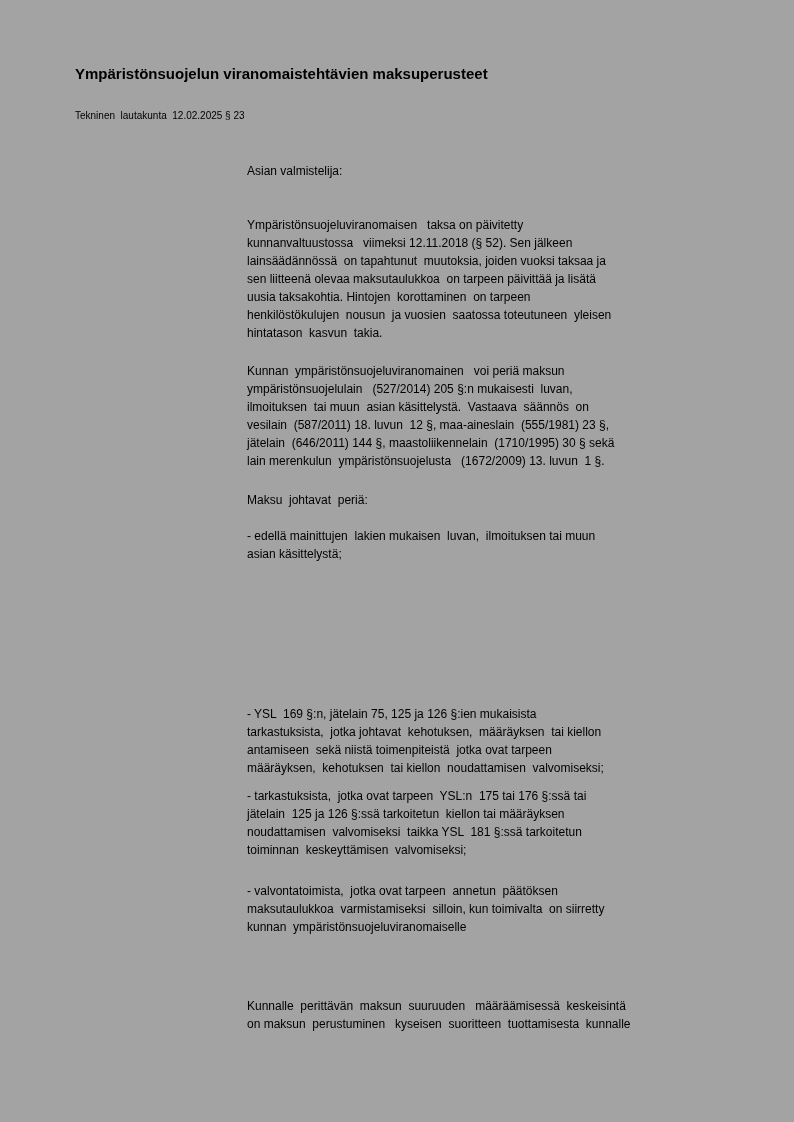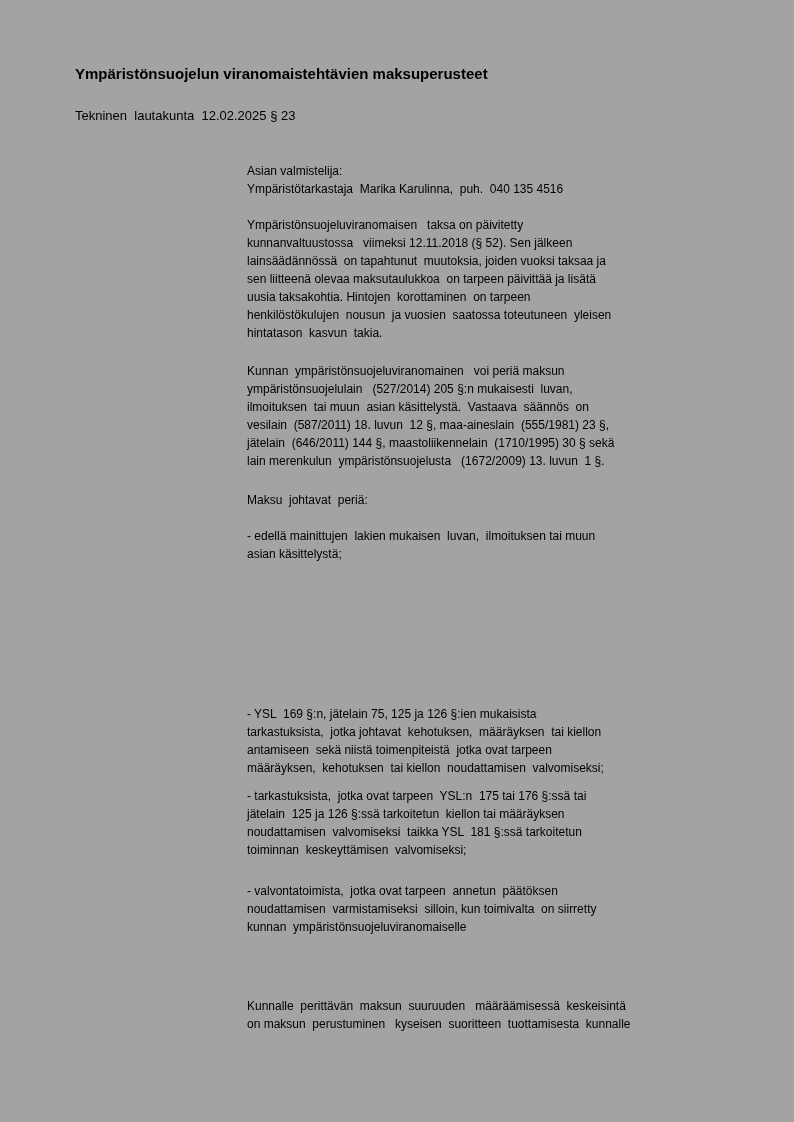--- a/index.html
+++ b/index.html
@@ -23,21 +23,21 @@
     margin: 0;
     font-size: 15px;
     font-weight: bold;
     line-height: 19px;
     white-space: pre-wrap;
   }
   .committee-line {
     position: absolute;
     left: 75px;
     top: 107px;
-    font-size: 13px;
+    font-size: 10px;
     line-height: 18px;
     white-space: pre-wrap;
   }
   .body-block {
     position: absolute;
     left: 247px;
     width: 482px;
     font-size: 12px;
     line-height: 18px;
     white-space: pre-wrap;
@@ -47,21 +47,20 @@
 <body>
 
 <div class="page">
 
   <h1 class="doc-title">Ympäristönsuojelun viranomaistehtävien maksuperusteet</h1>
 
   <div class="committee-line">Tekninen  lautakunta  12.02.2025 § 23</div>
 
   <div class="body-block" style="top:162px">Asian valmistelija:</div>
 
-  <div class="body-block" style="top:180px">Ympäristötarkastaja  Marika Karulinna,  puh.  040 135 4516</div>
 
   <div class="body-block" style="top:216px">Ympäristönsuojeluviranomaisen   taksa on päivitetty
 kunnanvaltuustossa   viimeksi 12.11.2018 (§ 52). Sen jälkeen
 lainsäädännössä  on tapahtunut  muutoksia, joiden vuoksi taksaa ja
 sen liitteenä olevaa maksutaulukkoa  on tarpeen päivittää ja lisätä
 uusia taksakohtia. Hintojen  korottaminen  on tarpeen
 henkilöstökulujen  nousun  ja vuosien  saatossa toteutuneen  yleisen
 hintatason  kasvun  takia.</div>
 
   <div class="body-block" style="top:362px">Kunnan  ympäristönsuojeluviranomainen   voi periä maksun
@@ -81,19 +80,19 @@
 tarkastuksista,  jotka johtavat  kehotuksen,  määräyksen  tai kiellon
 antamiseen  sekä niistä toimenpiteistä  jotka ovat tarpeen
 määräyksen,  kehotuksen  tai kiellon  noudattamisen  valvomiseksi;</div>
 
   <div class="body-block" style="top:787px">- tarkastuksista,  jotka ovat tarpeen  YSL:n  175 tai 176 §:ssä tai
 jätelain  125 ja 126 §:ssä tarkoitetun  kiellon tai määräyksen
 noudattamisen  valvomiseksi  taikka YSL  181 §:ssä tarkoitetun
 toiminnan  keskeyttämisen  valvomiseksi;</div>
 
   <div class="body-block" style="top:882px">- valvontatoimista,  jotka ovat tarpeen  annetun  päätöksen
-noudattamisen  varmistamiseksi  silloin, kun toimivalta  on siirretty
+maksutaulukkoa  varmistamiseksi  silloin, kun toimivalta  on siirretty
 kunnan  ympäristönsuojeluviranomaiselle</div>
 
   <div class="body-block" style="top:997px">Kunnalle  perittävän  maksun  suuruuden   määräämisessä  keskeisintä
 on maksun  perustuminen   kyseisen  suoritteen  tuottamisesta  kunnalle</div>
 
 </div>
 
 </body></html>

